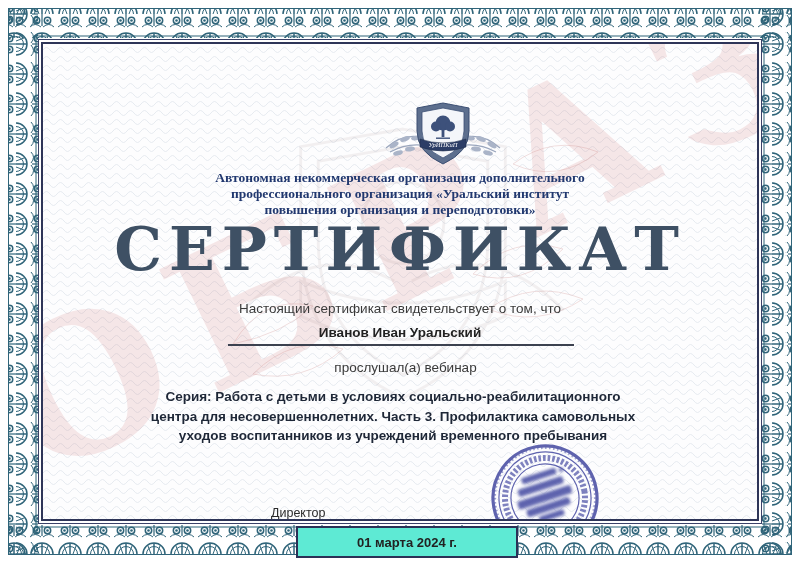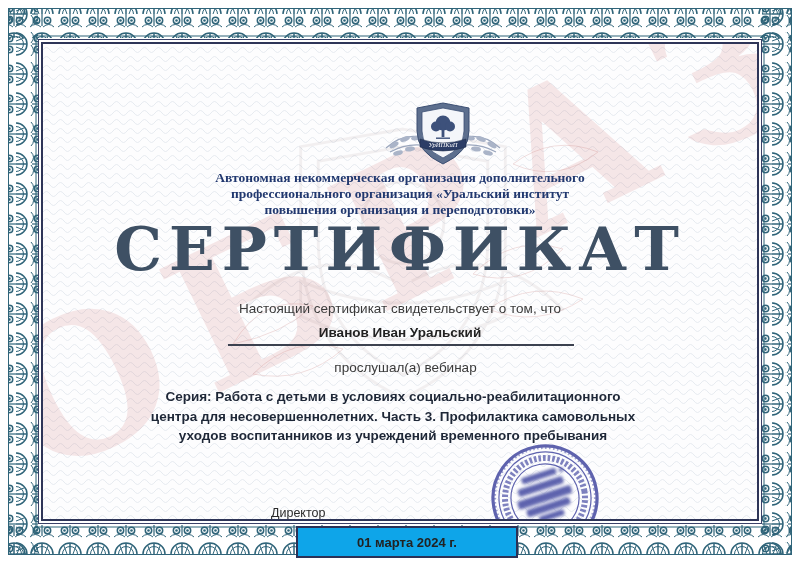--- a/index.html
+++ b/index.html
@@ -32,21 +32,21 @@
        border-top:2px solid #3c4250;}
   .action{position:absolute;left:0;right:0;top:316px;text-align:center;
        font-size:13.5px;color:#3a3a3a;margin-left:11px;}
   .webinar{position:absolute;left:90px;right:104px;top:343px;text-align:center;
        font-size:13.5px;font-weight:bold;line-height:19.5px;color:#1e2737;}
   .stamp{position:absolute;left:447px;top:399px;opacity:0.9;}
   .director{position:absolute;left:228px;top:462px;width:140px;text-align:left;
        font-size:12.5px;line-height:15px;color:#2a2a2a;}
   .seal-mark{position:absolute;left:509px;top:476px;font-size:12px;color:#3a3a3a;}
   .date-box{position:absolute;left:296px;top:526px;width:218px;height:28px;
-       background:#0ea5e9;border:2px solid #2b3156;z-index:6;
+       background:#5eead4;border:2px solid #2b3156;z-index:6;
        display:flex;align-items:center;justify-content:center;
        font-size:13px;font-weight:bold;color:#222;}
 </style>
 </head>
 <body>
 
 <div class="page">
 
   <svg class="ornament-frame" width="800" height="565" viewBox="0 0 800 565">
     <defs>

